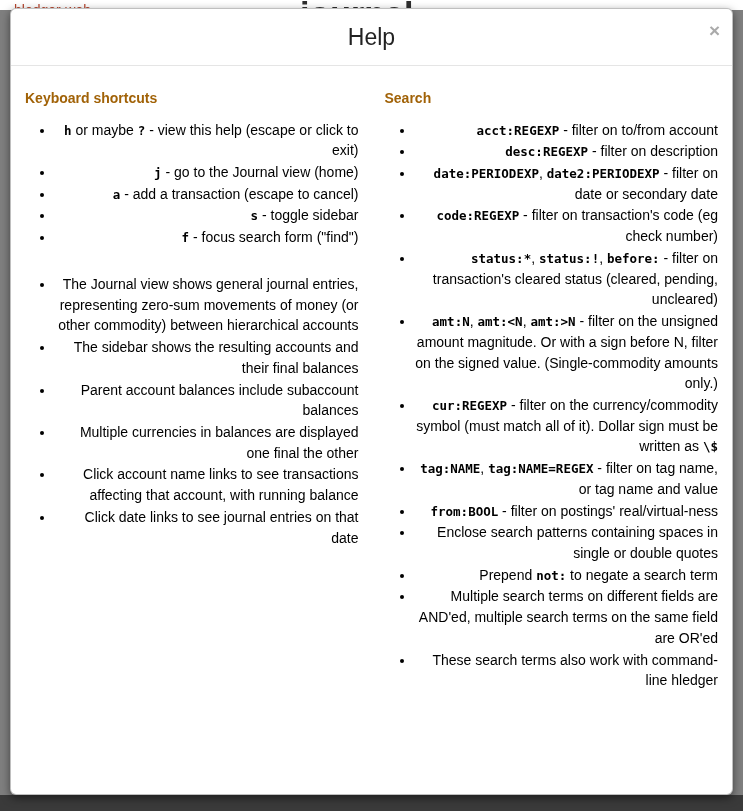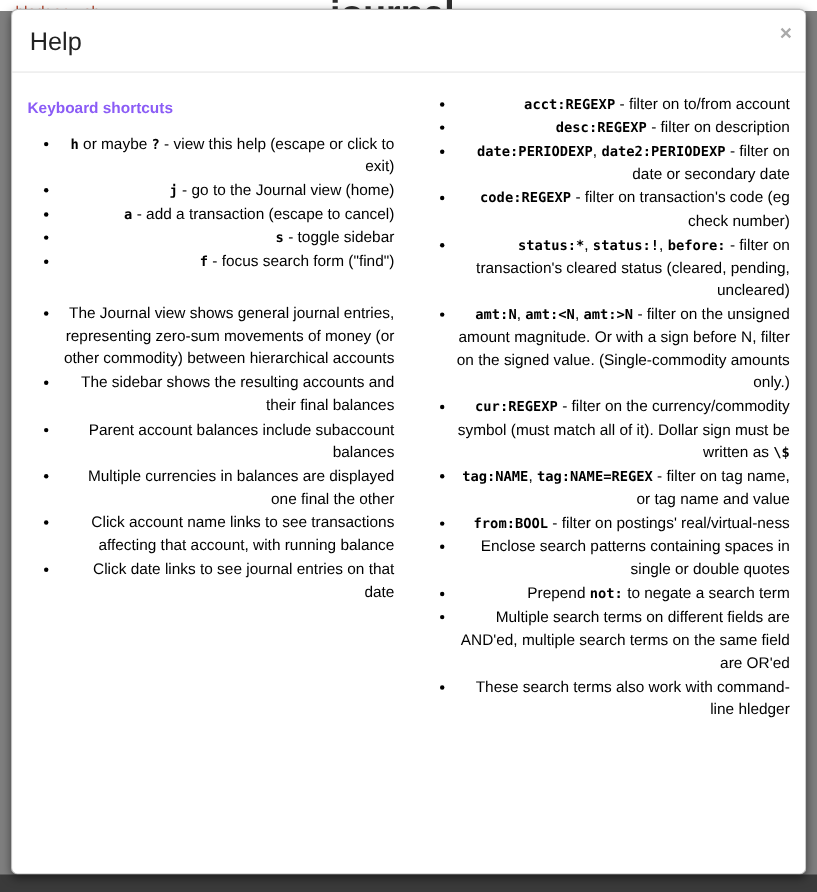--- a/index.html
+++ b/index.html
@@ -45,37 +45,38 @@
     overflow: hidden;
   }
   .modal-header {
     position: relative;
     padding: 15px 16px 13px 16px;
     border-bottom: 1px solid #e5e5e5;
   }
   .modal-title {
     margin: 0; font-size: 23px; font-weight: 500; color: #222;
     line-height: 1.2;
+    text-align: center;
   }
   .close-btn {
     position: absolute; top: 12px; right: 12px;
     background: none; border: none; padding: 0;
     font-size: 19px; font-weight: bold; color: #aaa;
     line-height: 1; cursor: pointer;
   }
 
   .modal-body {
     display: flex; gap: 26px;
     padding: 18px 14px 10px 14px;
   }
   .help-col { flex: 1; min-width: 0; }
 
   .section-heading {
     margin: 6px 0 14px 0;
-    font-size: 14px; font-weight: bold; color: #8b5cf6;
+    font-size: 14px; font-weight: bold; color: #a16207;
   }
   .help-list {
     margin: 0 0 26px 0;
     padding-left: 30px;
   }
   .help-list li {
     font-size: 14px; line-height: 1.48; color: #000;
     margin: 0 0 1px 0;
     text-align: right;
   }
@@ -116,20 +117,21 @@
         <ul class="help-list">
           <li>The Journal view shows general journal entries, representing zero-sum movements of money (or other commodity) between hierarchical accounts</li>
           <li>The sidebar shows the resulting accounts and their final balances</li>
           <li>Parent account balances include subaccount balances</li>
           <li>Multiple currencies in balances are displayed one final the other</li>
           <li>Click account name links to see transactions affecting that account, with running balance</li>
           <li>Click date links to see journal entries on that date</li>
         </ul>
       </div>
     <div class="help-col">
+        <h3 class="section-heading">Search</h3>
         <ul class="help-list">
           <li><code>acct:REGEXP</code> - filter on to/from account</li>
           <li><code>desc:REGEXP</code> - filter on description</li>
           <li><code>date:PERIODEXP</code>, <code>date2:PERIODEXP</code> - filter on date or secondary date</li>
           <li><code>code:REGEXP</code> - filter on transaction's code (eg check number)</li>
           <li><code>status:*</code>, <code>status:!</code>, <code>before:</code> - filter on transaction's cleared status (cleared, pending, uncleared)</li>
           <li><code>amt:N</code>, <code>amt:&lt;N</code>, <code>amt:&gt;N</code> - filter on the unsigned amount magnitude. Or with a sign before N, filter on the signed value. (Single-commodity amounts only.)</li>
           <li><code>cur:REGEXP</code> - filter on the currency/commodity symbol (must match all of it). Dollar sign must be written as <code>\$</code></li>
           <li><code>tag:NAME</code>, <code>tag:NAME=REGEX</code> - filter on tag name, or tag name and value</li>
           <li><code>from:BOOL</code> - filter on postings' real/virtual-ness</li>

